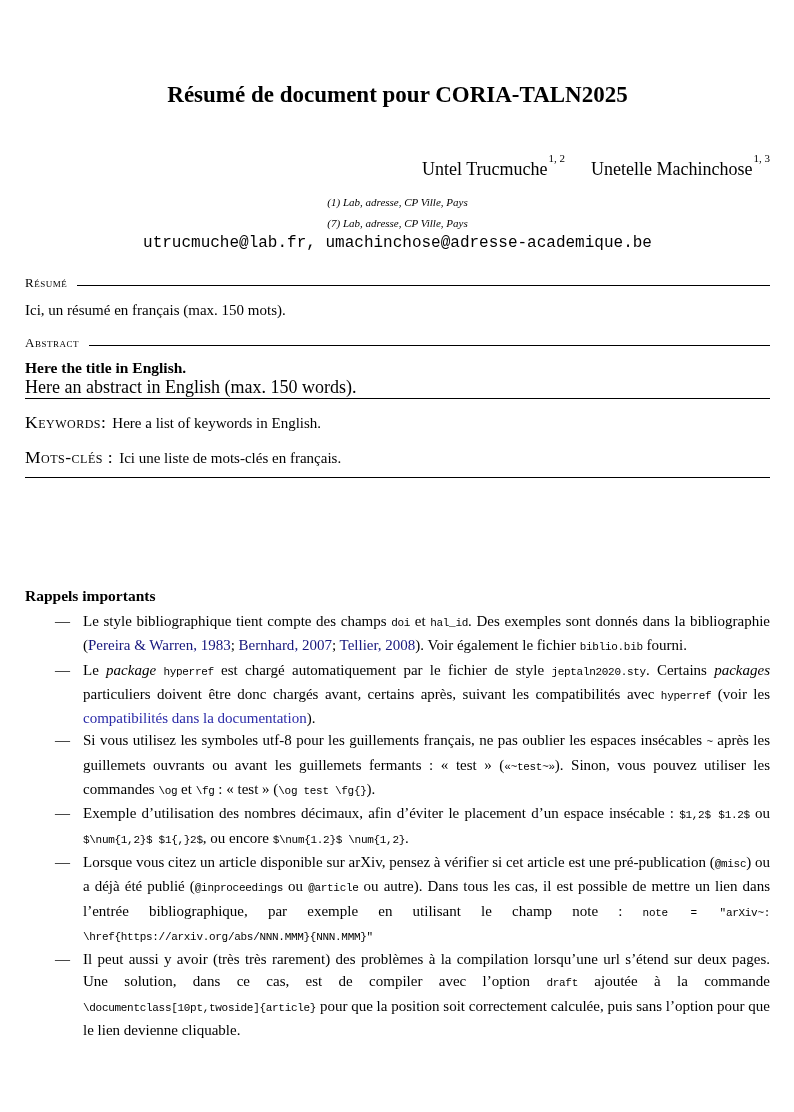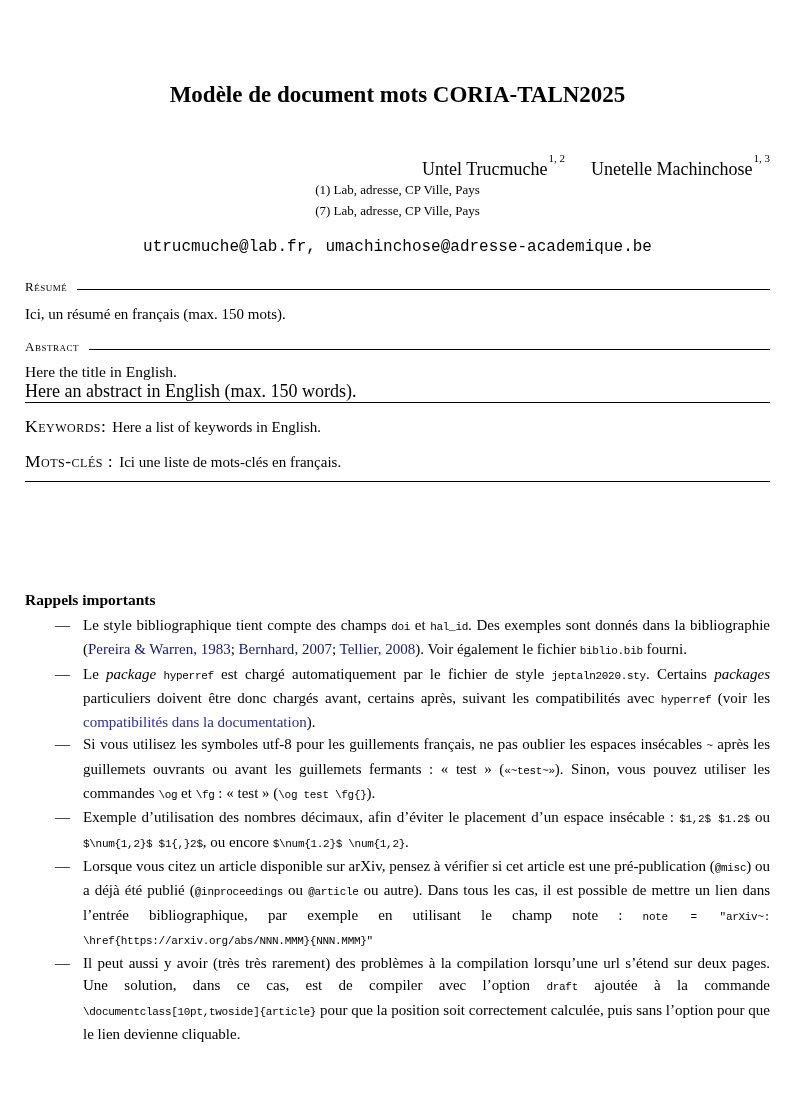--- a/index.html
+++ b/index.html
@@ -7,30 +7,30 @@
     width:794px;height:1112px;background:#ffffff;color:#000;
     font-family:"Liberation Serif", serif;overflow:hidden;
     -webkit-font-smoothing:antialiased;
   }
   .page{padding:0 24px 0 25px;}
 
   .title{margin-top:81px;text-align:center;font-size:23px;font-weight:bold;line-height:28px;}
   .authors{margin-top:44px;text-align:right;font-size:18px;line-height:22px;}
   .author + .author{margin-left:26px;}
   .authors sup{font-size:11px;position:relative;top:-6px;margin-left:1px;}
-  .affils{margin-top:0;text-align:center;font-size:13px;line-height:20.5px;}
-  .email{margin-top:18px;text-align:center;font-family:"Liberation Mono", monospace;font-size:16px;line-height:17px;}
+  .affils{margin-top:12px;text-align:center;font-size:11px;line-height:20.5px;font-style:italic;}
+  .email{margin-top:2px;text-align:center;font-family:"Liberation Mono", monospace;font-size:16px;line-height:17px;}
 
   .schead{display:flex;align-items:center;font-size:13px;line-height:22px;}
   .sclabel{font-variant:small-caps;letter-spacing:0.5px;}
   .schead .rule{flex:1;height:0;border-bottom:1.6px solid #000;margin-left:10px;margin-top:4px;}
   .sec-resume{margin-top:20px;}
   .resume-text{margin-top:6px;font-size:15px;line-height:20px;}
   .sec-abstract{margin-top:12px;}
-  .abs-title{margin-top:4px;font-weight:normal;font-size:15.5px;line-height:20px;}
+  .abs-title{margin-top:4px;font-weight:bold;font-size:15.5px;line-height:20px;}
   .abs-text{margin-top:0;font-size:18px;line-height:18px;padding-bottom:2px;border-bottom:1.6px solid #000;}
   .kw{margin-top:12px;font-size:17.5px;line-height:22px;}
   .kw-text{font-size:15px;margin-left:6px;}
   .end-rule{margin-top:8px;border-top:1.6px solid #000;height:0;}
 
   .reminders-head{margin-top:108px;font-weight:bold;font-size:15.5px;line-height:20px;}
   .list{margin-top:4px;}
   .item{
     position:relative;margin-left:58px;text-align:justify;
     font-size:15px;line-height:22.3px;
@@ -40,21 +40,21 @@
   .seg-m{font-family:"Liberation Mono", monospace;font-size:11px;letter-spacing:-0.3px;}
   .seg-i{font-style:italic;}
   .seg-c{color:var(--cite-color,#16167d);}
   .seg-l{color:var(--link-color,#2a2aa8);}
 </style>
 </head>
 <body>
 
 <div class="page">
 
-  <div class="title">Modèle de document mots CORIA-TALN2025</div>
+  <div class="title">Résumé de document pour CORIA-TALN2025</div>
 
   <div class="authors"><span class="author"><span>Untel Trucmuche</span><sup>1, 2</sup></span><span class="author"><span>Unetelle Machinchose</span><sup>1, 3</sup></span></div>
 
   <div class="affils">
     <div>(1) Lab, adresse, CP Ville, Pays</div>
     <div>(7) Lab, adresse, CP Ville, Pays</div>
   </div>
 
   <div class="email">utrucmuche@lab.fr, umachinchose@adresse-academique.be</div>
 

